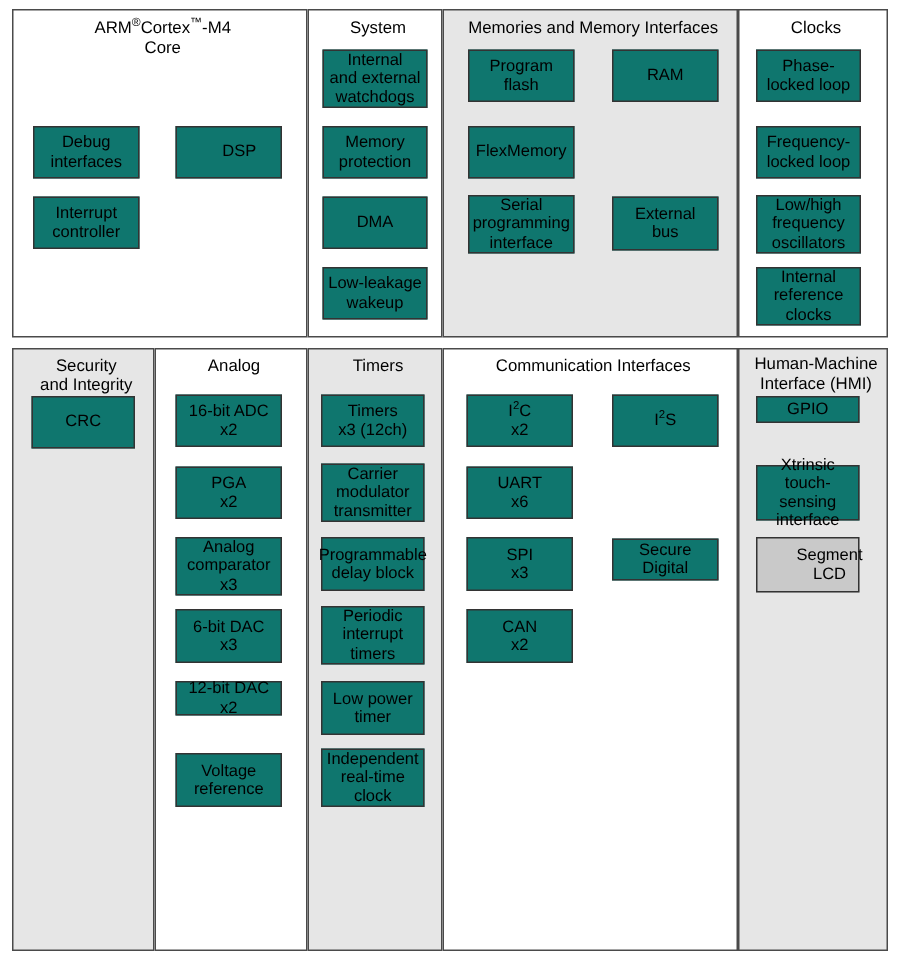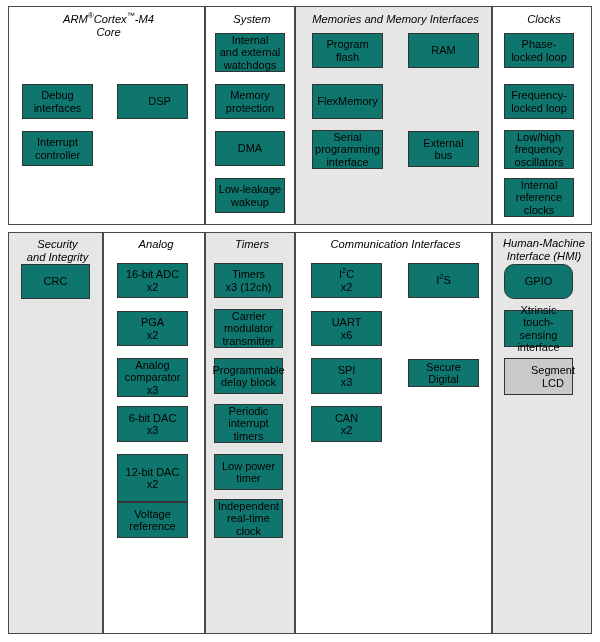--- a/index.html
+++ b/index.html
@@ -28,21 +28,20 @@
   }
   .panel.shaded { background: #e6e6e6; }
   .panel-title {
     position: absolute;
     left: 4px; right: 0;
     text-align: center;
     font-size: 11.2px;
     line-height: 13.2px;
     color: #000;
     white-space: pre-line;
-    font-style: italic;
   }
   .blk {
     position: absolute;
     box-sizing: border-box;
     border: 1.4px solid #333333;
     background: #0f766e;
     display: flex;
     align-items: center;
     justify-content: center;
     text-align: center;
@@ -122,21 +121,21 @@
     </div>
     <div class="blk" style="left: 117px; top: 263px; width: 71px; height: 35px;">16-bit ADC
 x2</div>
     <div class="blk" style="left: 117px; top: 311px; width: 71px; height: 35px;">PGA
 x2</div>
     <div class="blk" style="left: 117px; top: 358px; width: 71px; height: 39px;">Analog
 comparator
 x3</div>
     <div class="blk" style="left: 117px; top: 406px; width: 71px; height: 36px;">6-bit DAC
 x3</div>
-    <div class="blk" style="left: 117px; top: 454px; width: 71px; height: 48px;">12-bit DAC
+    <div class="blk" style="left: 117px; top: 454px; width: 71px; height: 23px;">12-bit DAC
 x2</div>
     <div class="blk" style="left: 117px; top: 502px; width: 71px; height: 36px;">Voltage
 reference</div>
     <div class="panel shaded" style="left: 205px; top: 232px; width: 90px; height: 402px;">
       <div class="panel-title" style="top: 5px;">Timers</div>
     </div>
     <div class="blk" style="left: 214px; top: 263px; width: 69px; height: 35px;">Timers
 x3 (12ch)</div>
     <div class="blk" style="left: 214px; top: 309px; width: 69px; height: 39px;">Carrier
 modulator
@@ -162,19 +161,19 @@
     <div class="blk" style="left: 408px; top: 311px; width: 71px; height: 28px; margin-top: 48px;">Secure
 Digital</div>
     <div class="blk" style="left: 311px; top: 358px; width: 71px; height: 36px;">SPI
 x3</div>
     <div class="blk" style="left: 311px; top: 406px; width: 71px; height: 36px;">CAN
 x2</div>
     <div class="panel shaded" style="left: 492px; top: 232px; width: 100px; height: 402px;">
       <div class="panel-title" style="top: 4px;">Human-Machine
 Interface (HMI)</div>
     </div>
-    <div class="blk" style="left: 504px; top: 264px; width: 69px; height: 35px; border-radius: 10px;">GPIO</div>
+    <div class="blk" style="left: 504px; top: 264px; width: 69px; height: 18px;">GPIO</div>
     <div class="blk" style="left: 504px; top: 310px; width: 69px; height: 37px;">Xtrinsic
 touch-sensing
 interface</div>
     <div class="blk filled" style="left: 504px; top: 358px; width: 69px; height: 37px; padding-left: 29px;">Segment
 LCD</div>
   </div>
 
 </body></html>

